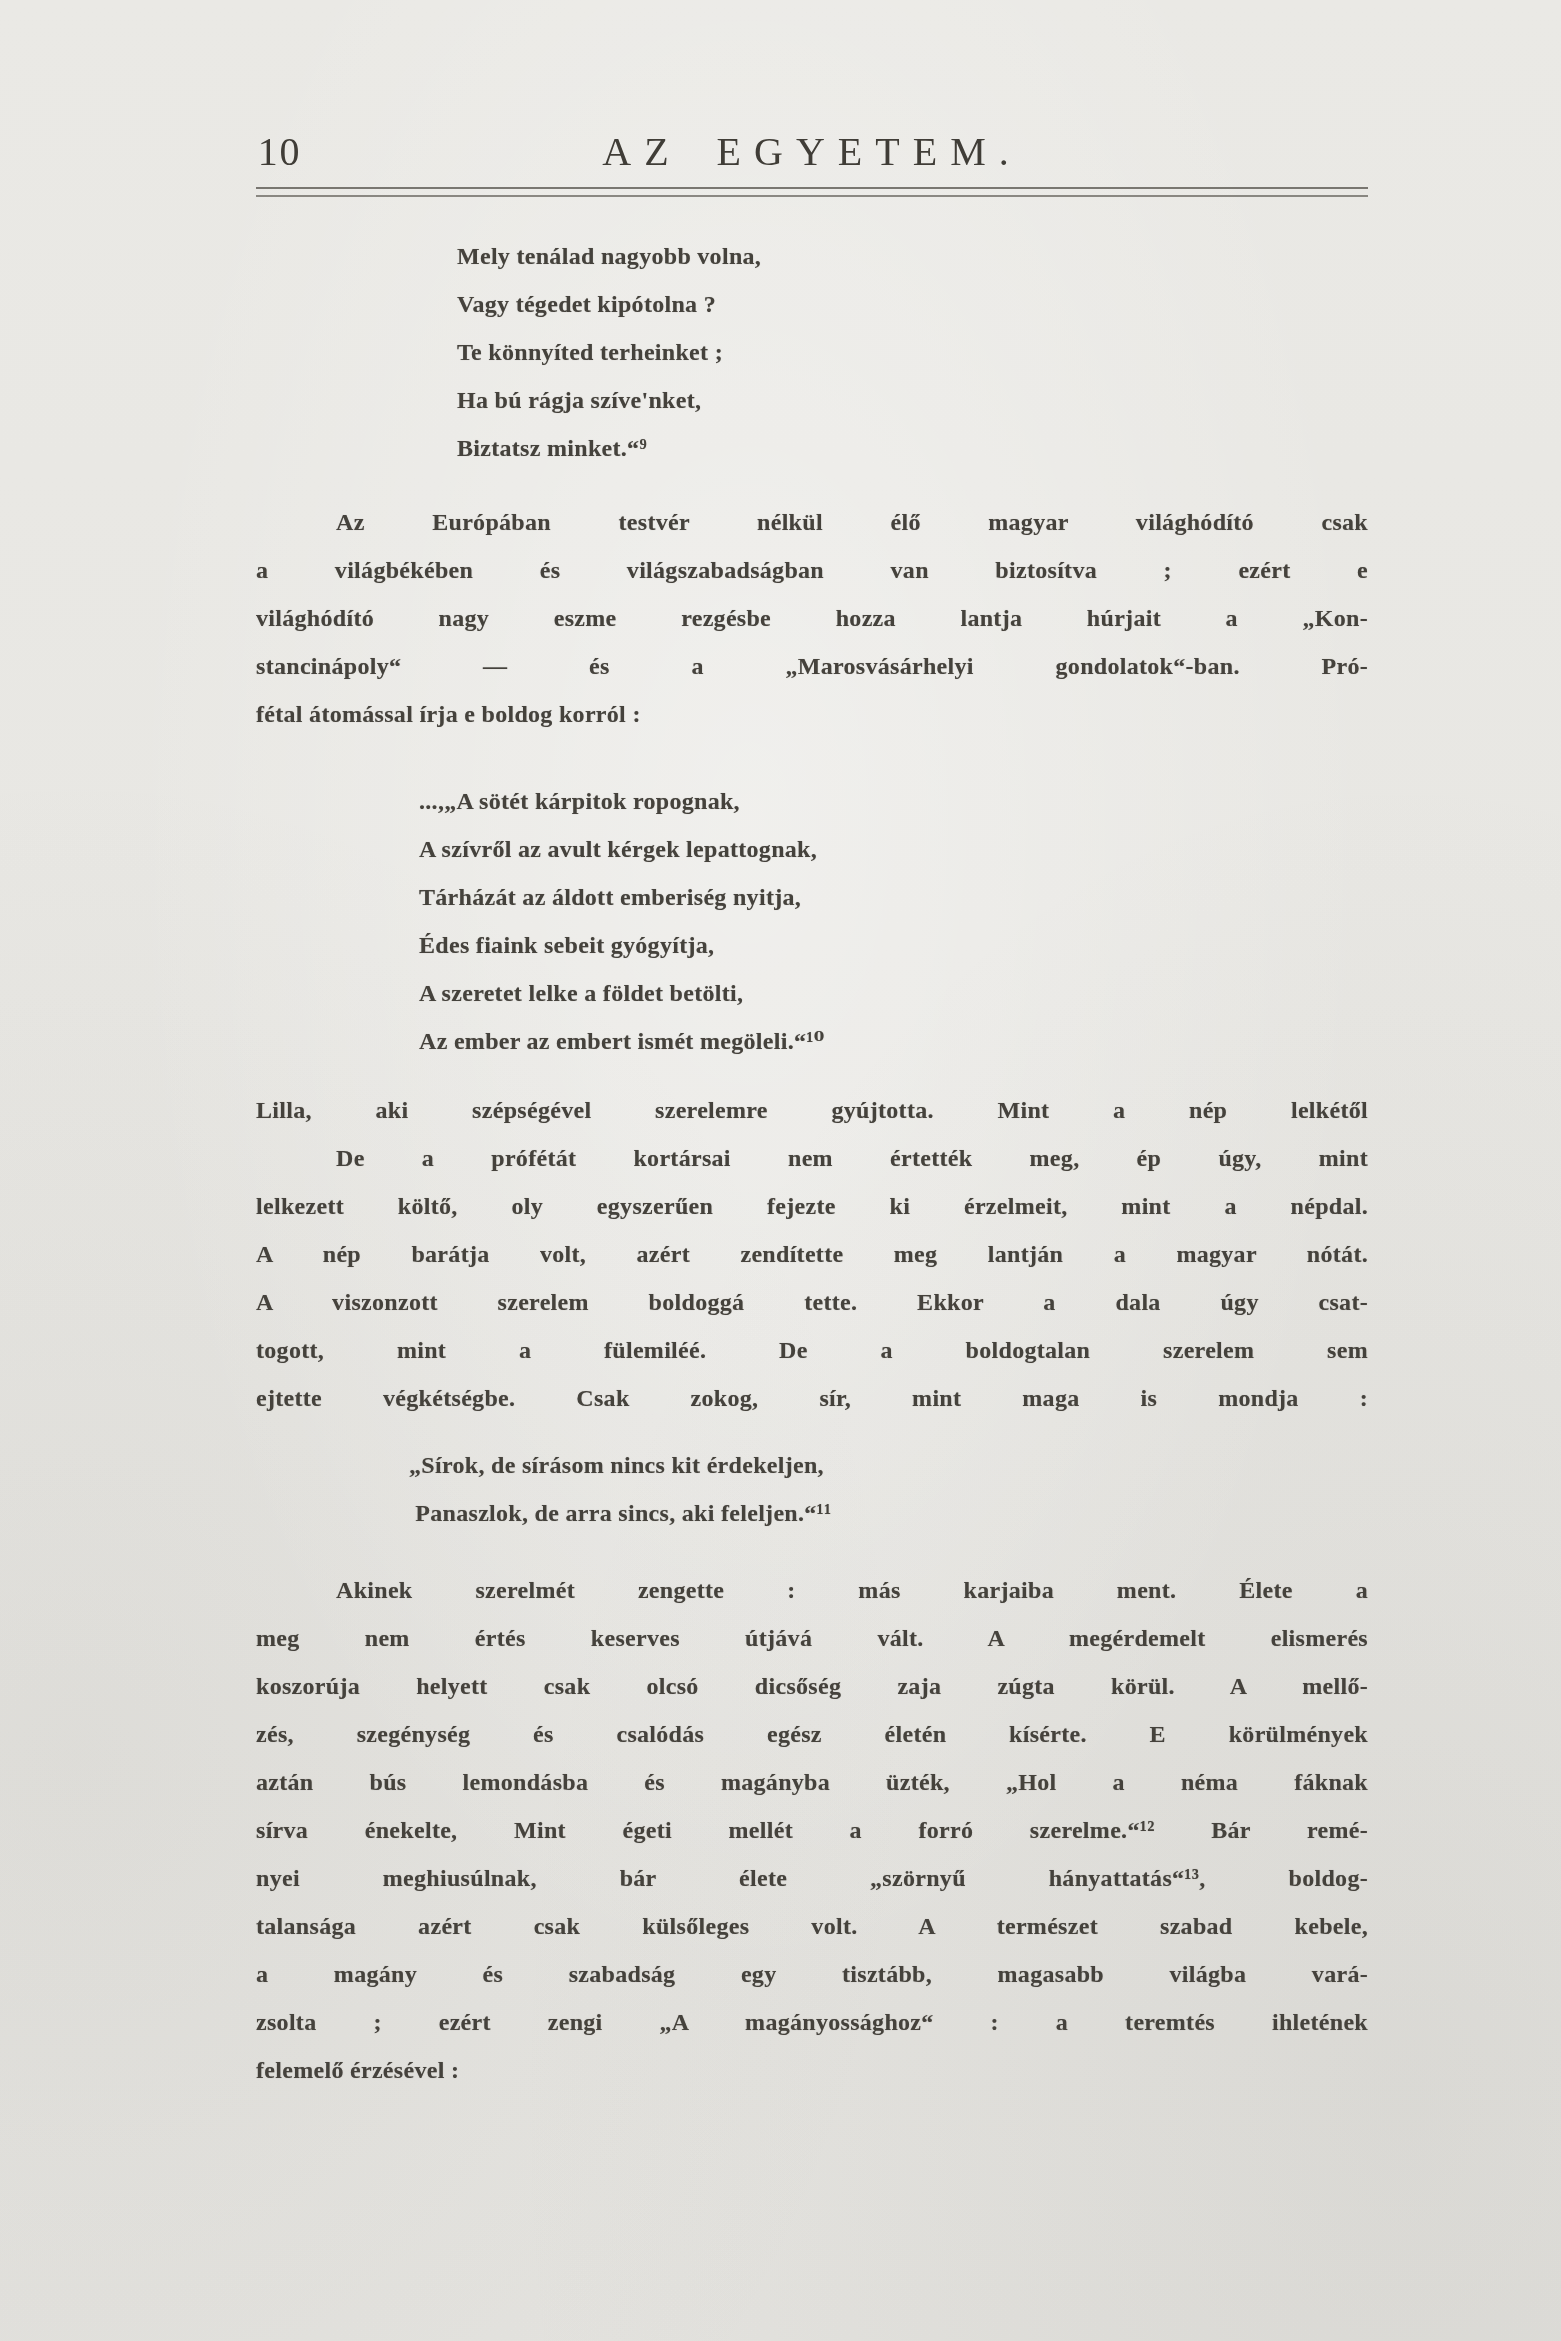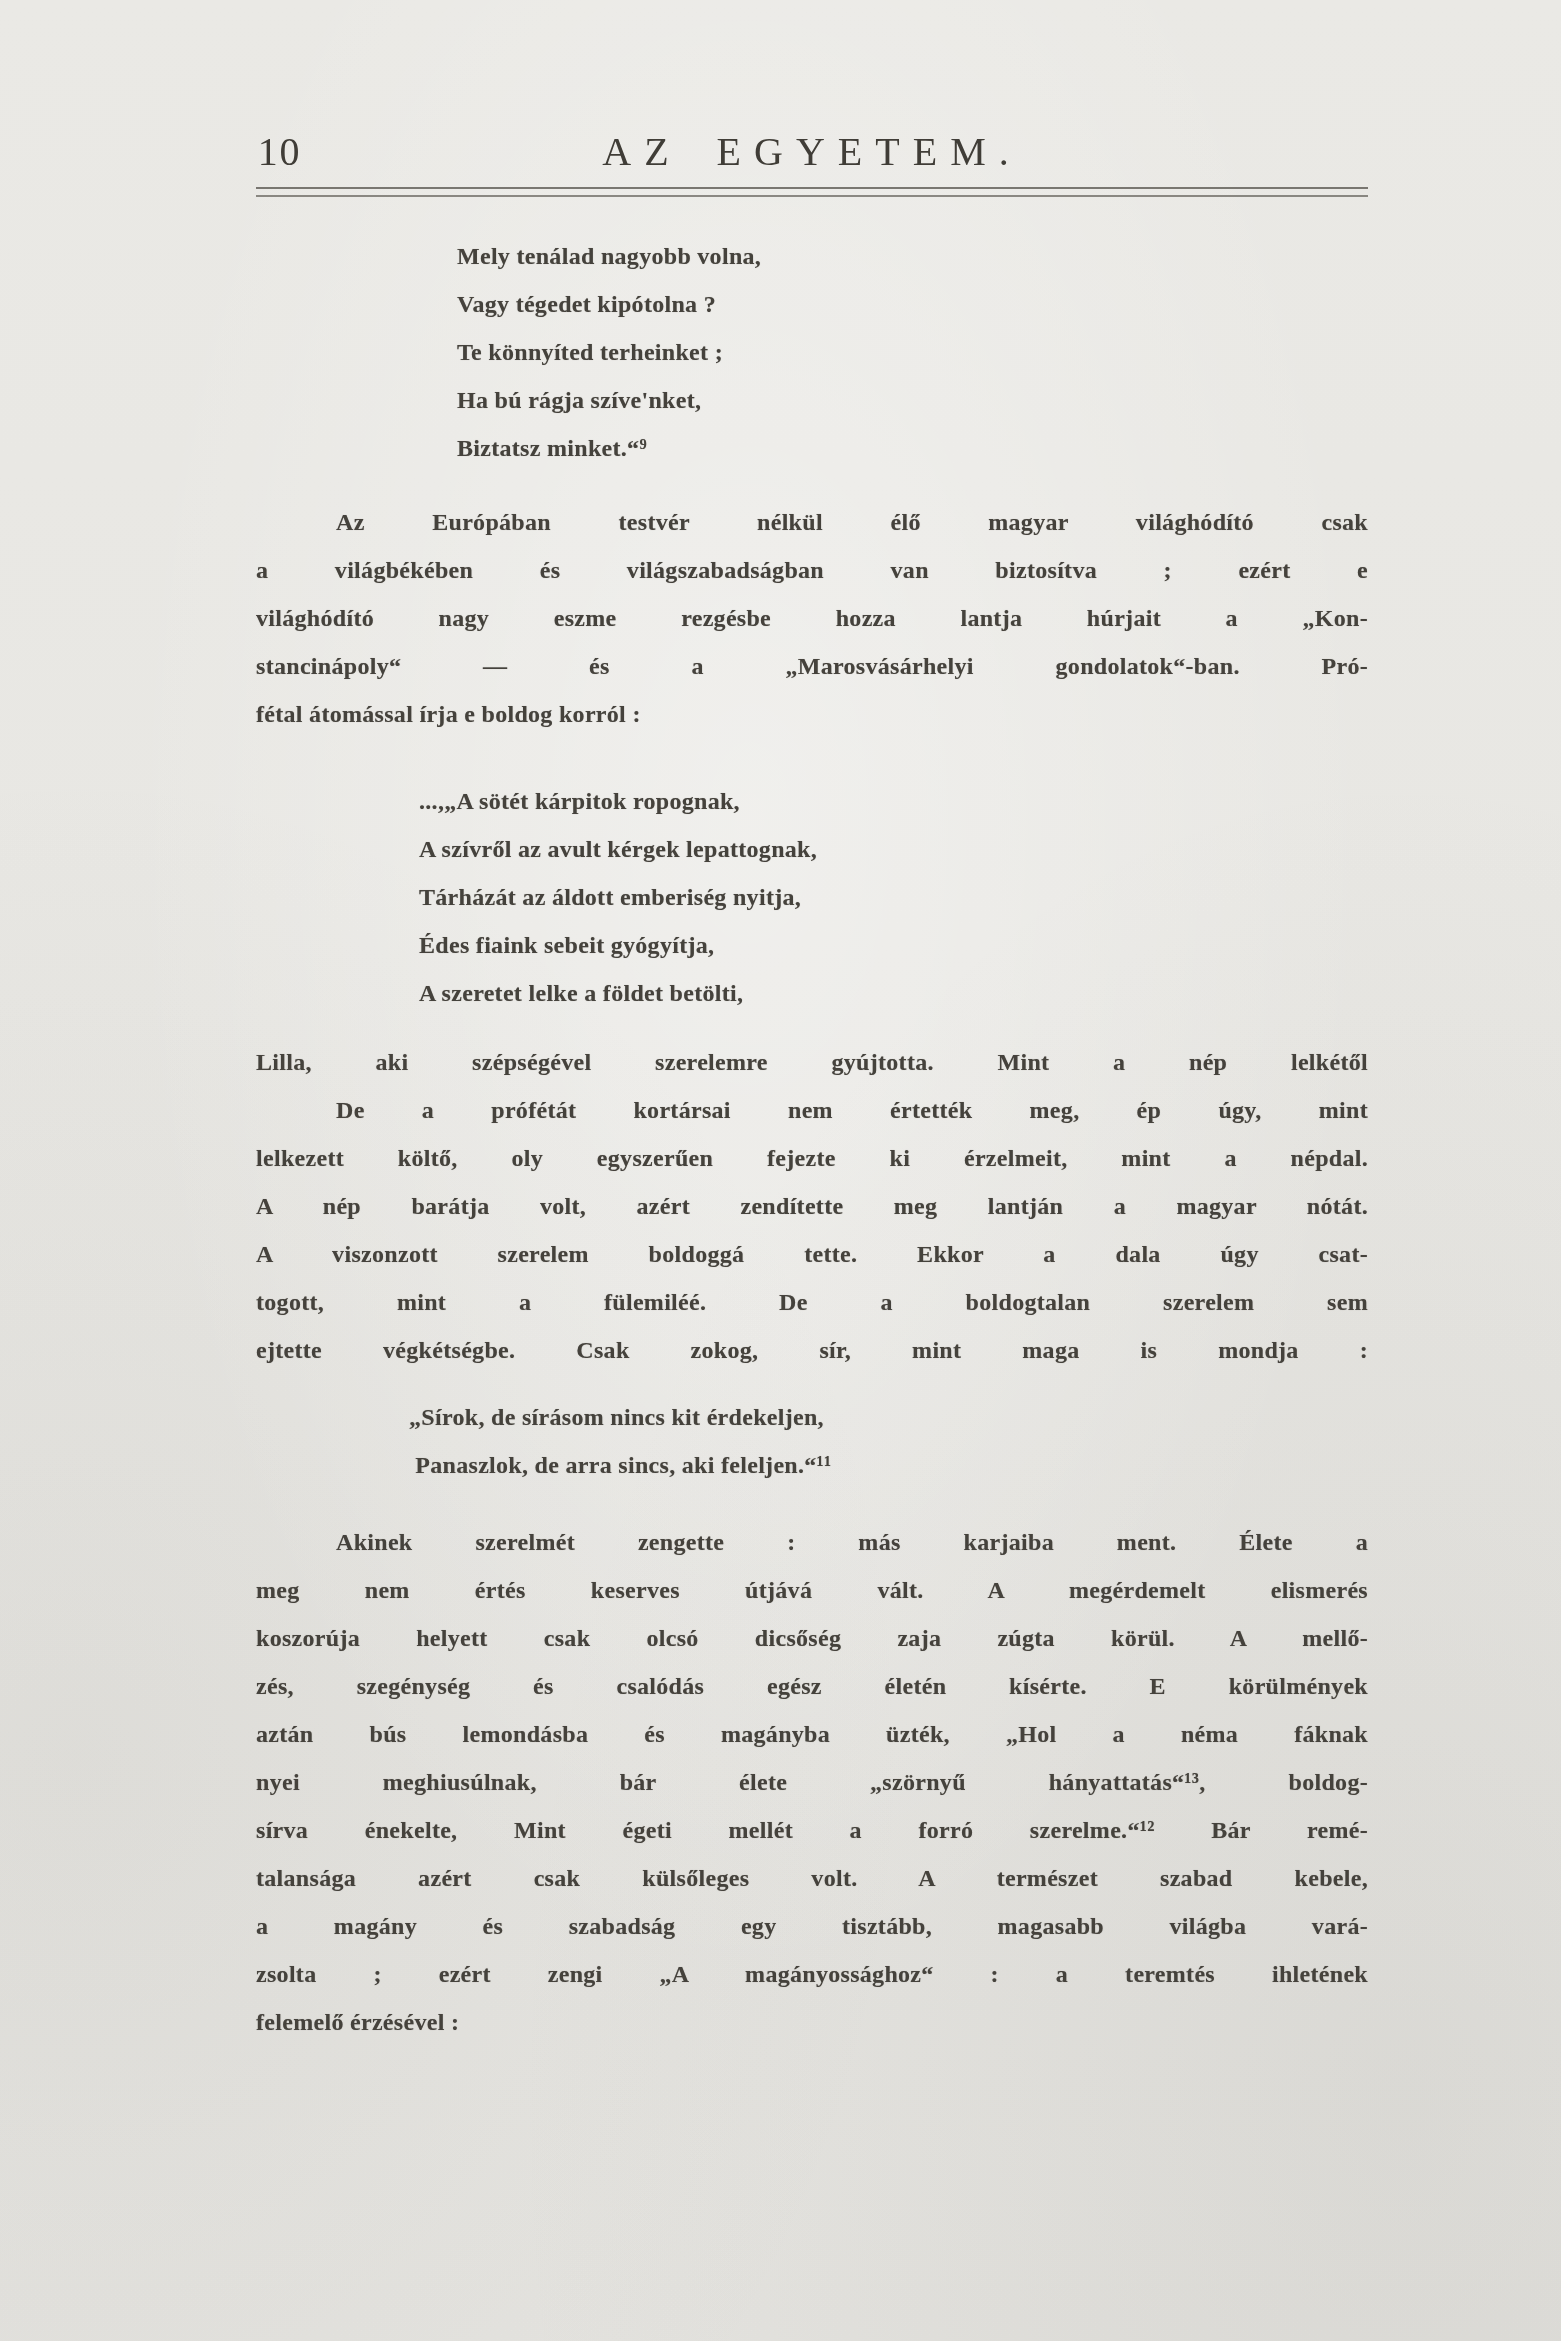--- a/index.html
+++ b/index.html
@@ -108,42 +108,43 @@
           <div class="line">világhódító nagy eszme rezgésbe hozza lantja húrjait a „Kon-</div>
           <div class="line">stancinápoly“ — és a „Marosvásárhelyi gondolatok“-ban. Pró-</div>
           <div class="line last-line">fétal átomással írja e boldog korról :</div>
         </div>
         <div class="block verse" style="margin-top: 39px; margin-left: 163px;">
           <div class="line first-line">...,„A sötét kárpitok ropognak,</div>
           <div class="line">A szívről az avult kérgek lepattognak,</div>
           <div class="line">Tárházát az áldott emberiség nyitja,</div>
           <div class="line">Édes fiaink sebeit gyógyítja,</div>
           <div class="line">A szeretet lelke a földet betölti,</div>
+          <div class="line last-line">Az ember az embert ismét megöleli.“¹⁰</div>
         </div>
         <div class="block para" style="margin-top: 21px;">
           <div class="line">Lilla, aki szépségével szerelemre gyújtotta. Mint a nép lelkétől</div>
           <div class="line first-line">De a prófétát kortársai nem értették meg, ép úgy, mint</div>
           <div class="line">lelkezett költő, oly egyszerűen fejezte ki érzelmeit, mint a népdal.</div>
           <div class="line">A nép barátja volt, azért zendítette meg lantján a magyar nótát.</div>
           <div class="line">A viszonzott szerelem boldoggá tette. Ekkor a dala úgy csat-</div>
           <div class="line">togott, mint a fülemiléé. De a boldogtalan szerelem sem</div>
           <div class="line">ejtette végkétségbe. Csak zokog, sír, mint maga is mondja :</div>
         </div>
         <div class="block verse" style="margin-top: 19px; margin-left: 153px;">
           <div class="line first-line">„Sírok, de sírásom nincs kit érdekeljen,</div>
           <div class="line last-line"> Panaszlok, de arra sincs, aki feleljen.“¹¹</div>
         </div>
         <div class="block para" style="margin-top: 29.5px;">
           <div class="line first-line">Akinek szerelmét zengette : más karjaiba ment. Élete a</div>
           <div class="line">meg nem értés keserves útjává vált. A megérdemelt elismerés</div>
           <div class="line">koszorúja helyett csak olcsó dicsőség zaja zúgta körül. A mellő-</div>
           <div class="line">zés, szegénység és csalódás egész életén kísérte. E körülmények</div>
           <div class="line">aztán bús lemondásba és magányba üzték, „Hol a néma fáknak</div>
+          <div class="line">sírva énekelte, Mint égeti mellét a forró szerelme.“¹² Bár remé-</div>
           <div class="line">nyei meghiusúlnak, bár élete „szörnyű hányattatás“¹³, boldog-</div>
-          <div class="line">sírva énekelte, Mint égeti mellét a forró szerelme.“¹² Bár remé-</div>
           <div class="line">talansága azért csak külsőleges volt. A természet szabad kebele,</div>
           <div class="line">a magány és szabadság egy tisztább, magasabb világba vará-</div>
           <div class="line">zsolta ; ezért zengi „A magányossághoz“ : a teremtés ihletének</div>
           <div class="line last-line">felemelő érzésével :</div>
         </div>
       </main>
 
   </div>
 </div>
 

